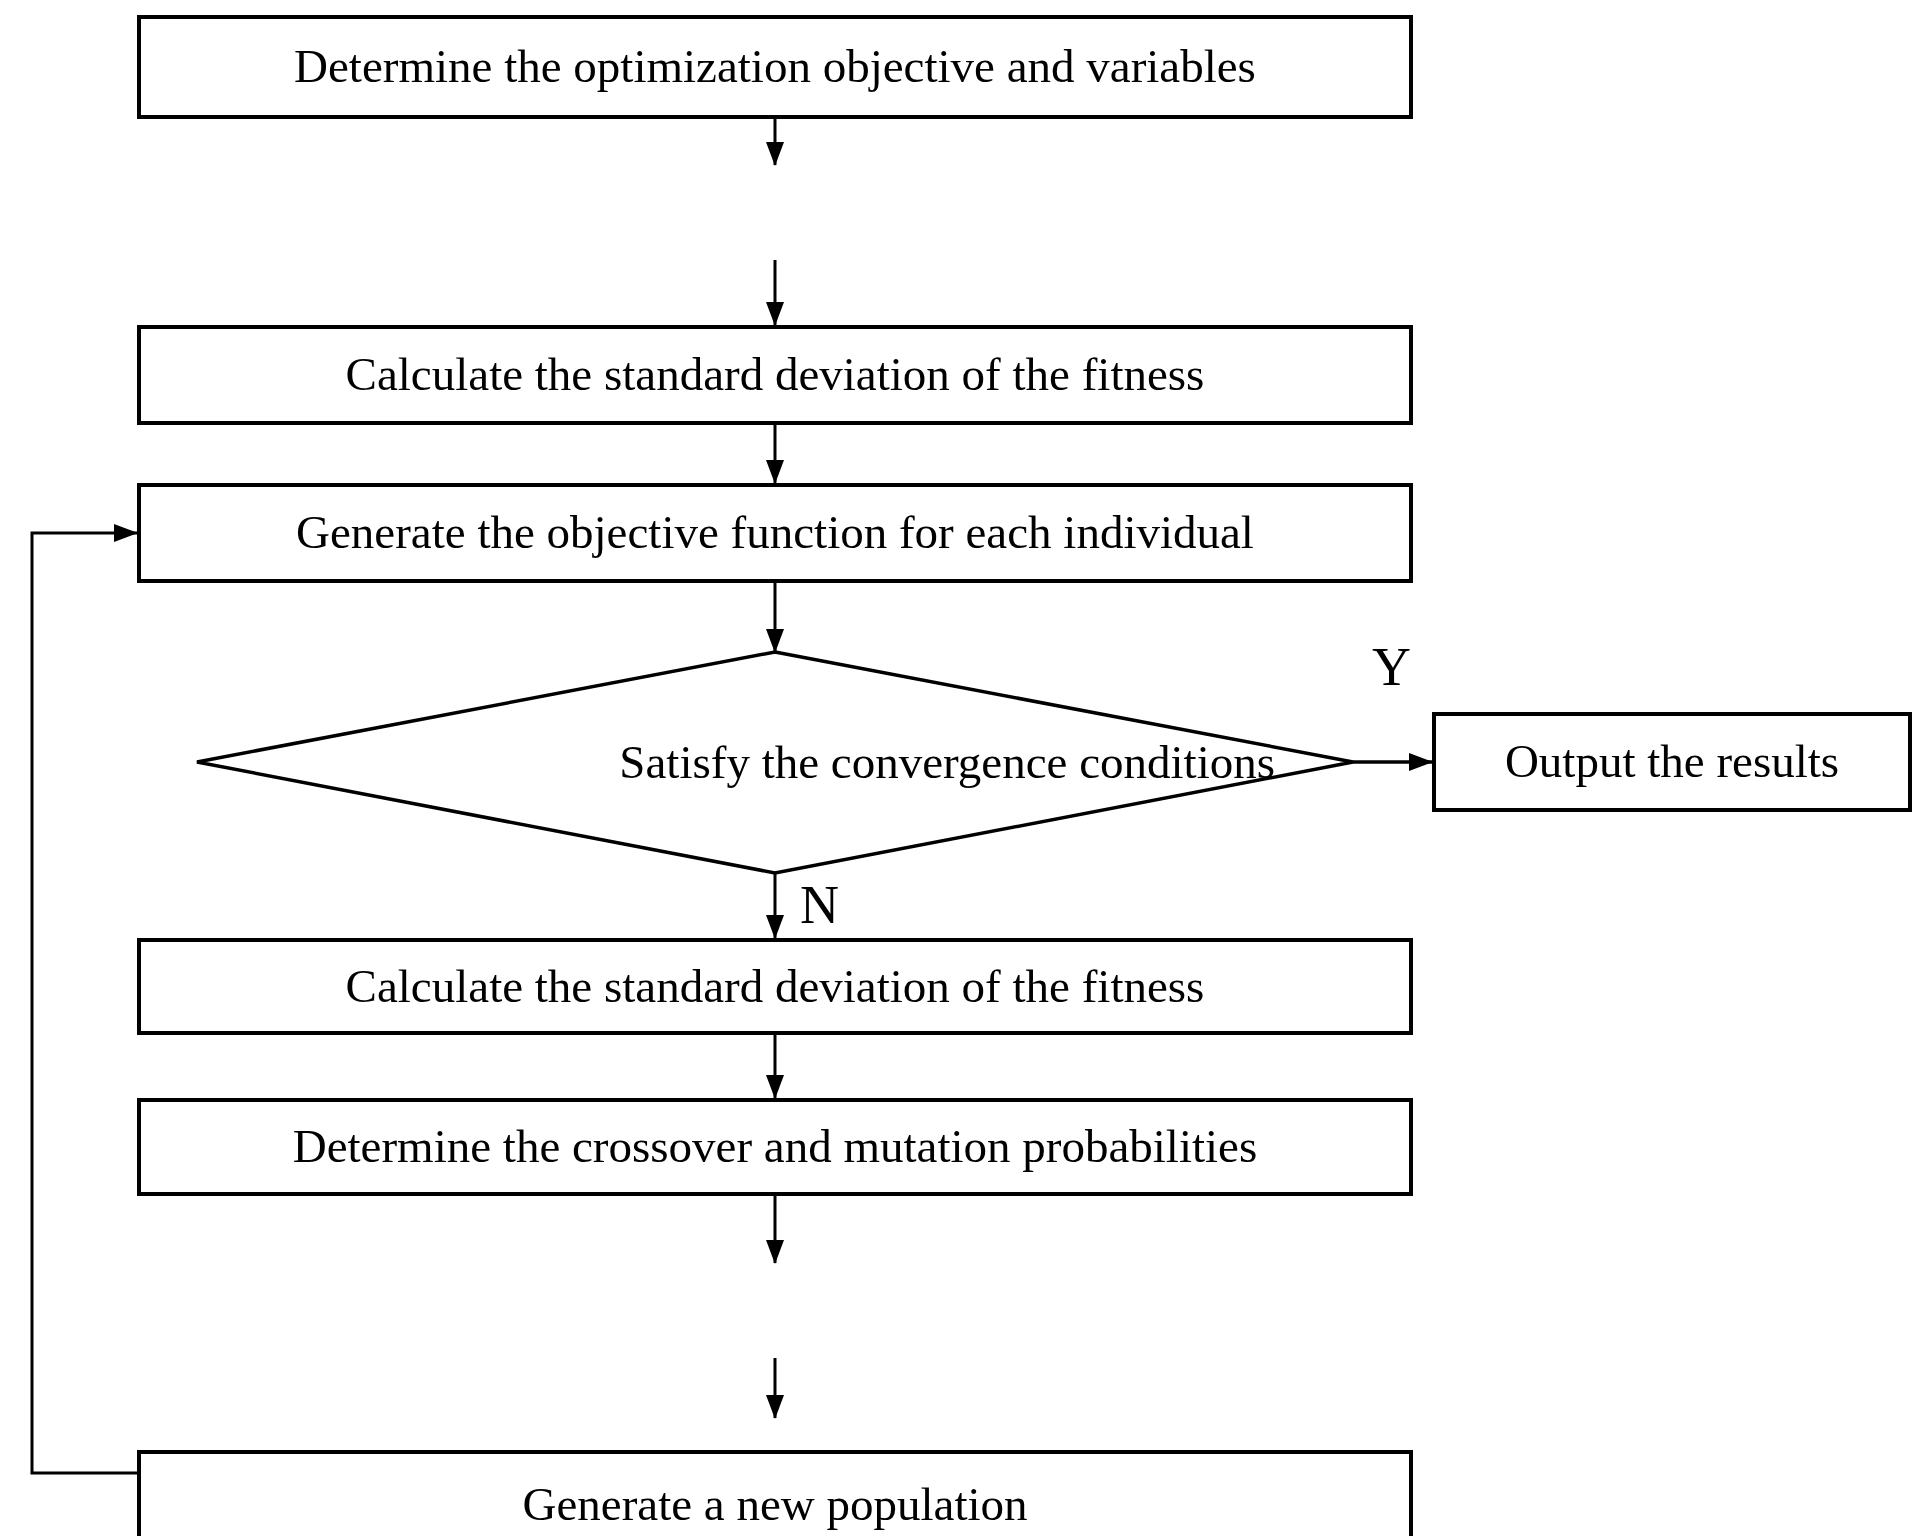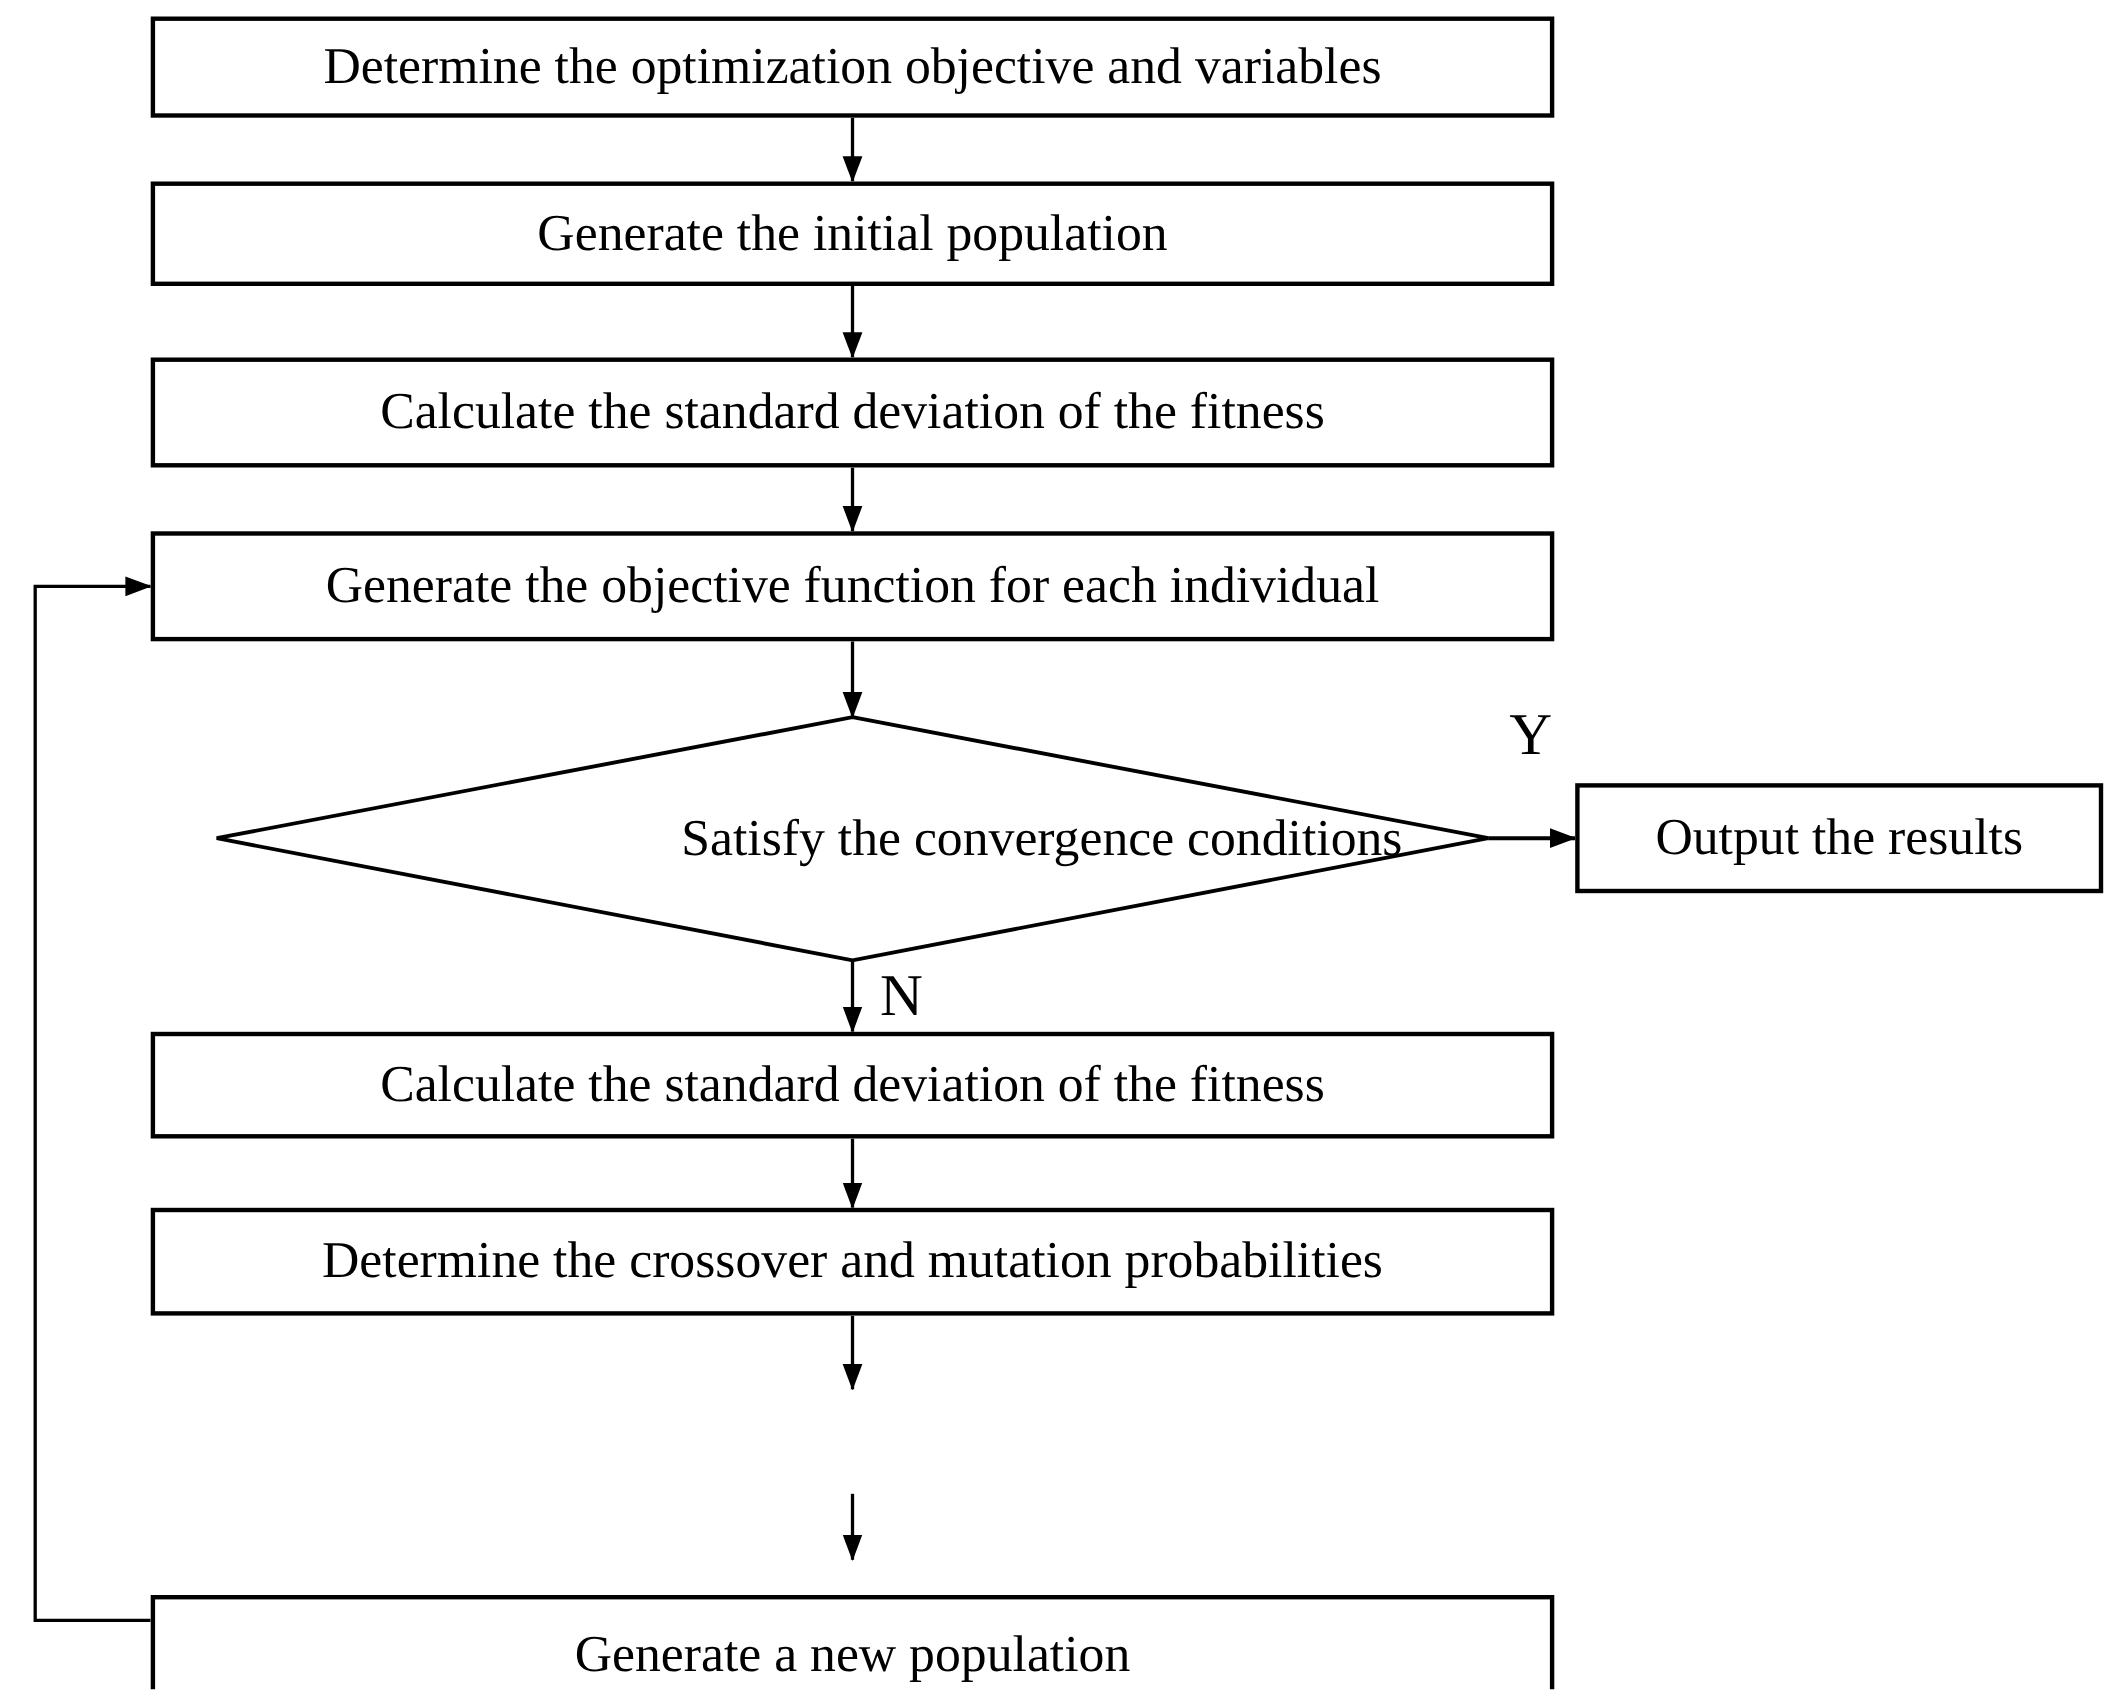--- a/index.html
+++ b/index.html
@@ -66,27 +66,24 @@
     <line x1="775" y1="583" x2="775" y2="652" stroke="#000000" stroke-width="3" marker-end="url(#arrow)"></line>
     <line x1="1353" y1="762" x2="1432" y2="762" stroke="#000000" stroke-width="3.5" marker-end="url(#arrow)"></line>
     <line x1="775" y1="873" x2="775" y2="938" stroke="#000000" stroke-width="3" marker-end="url(#arrow)"></line>
     <line x1="775" y1="1035" x2="775" y2="1098" stroke="#000000" stroke-width="3" marker-end="url(#arrow)"></line>
     <line x1="775" y1="1196" x2="775" y2="1263" stroke="#000000" stroke-width="3" marker-end="url(#arrow)"></line>
     <line x1="775" y1="1358" x2="775" y2="1418" stroke="#000000" stroke-width="3" marker-end="url(#arrow)"></line>
 
     <path d="M137,1473 L32,1473 L32,533 L137,533" fill="none" stroke="#000000" stroke-width="3" marker-end="url(#arrow)"></path>
   </svg>
 
-  <div class="node" style="left:137px; top:15px; width:1276px; height:92px;">
+  <div class="node" style="left:137px; top:15px; width:1276px; height:104px;">
     <span>Determine the optimization objective and variables</span>
   </div>
 
-  <div class="node" style="left:137px; top:165px; width:1276px; height:95px;">
-    <span>Generate the initial population</span>
-  </div>
 
   <div class="node" style="left:137px; top:325px; width:1276px; height:100px;">
     <span>Calculate the standard deviation of the fitness</span>
   </div>
 
   <div class="node" style="left:137px; top:483px; width:1276px; height:100px;">
     <span>Generate the objective function for each individual</span>
   </div>
 
   <div class="diamond-label" style="left:275px; top:712px; width:1000px; height:100px;">

